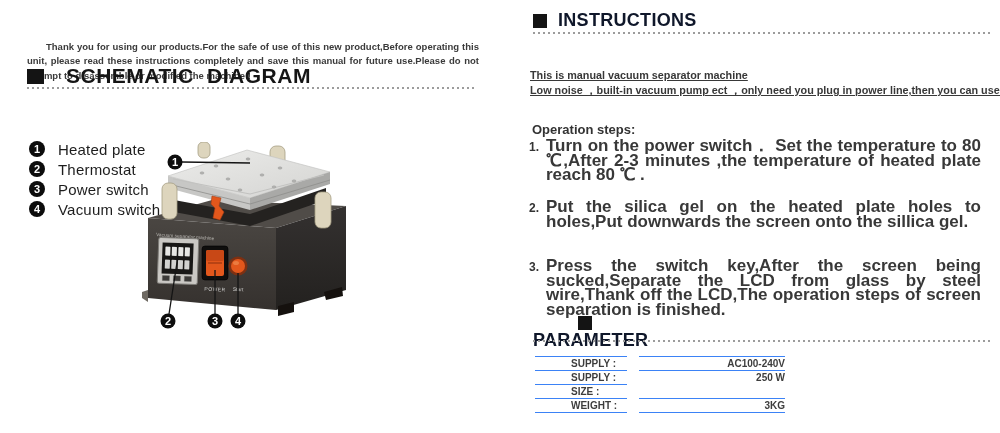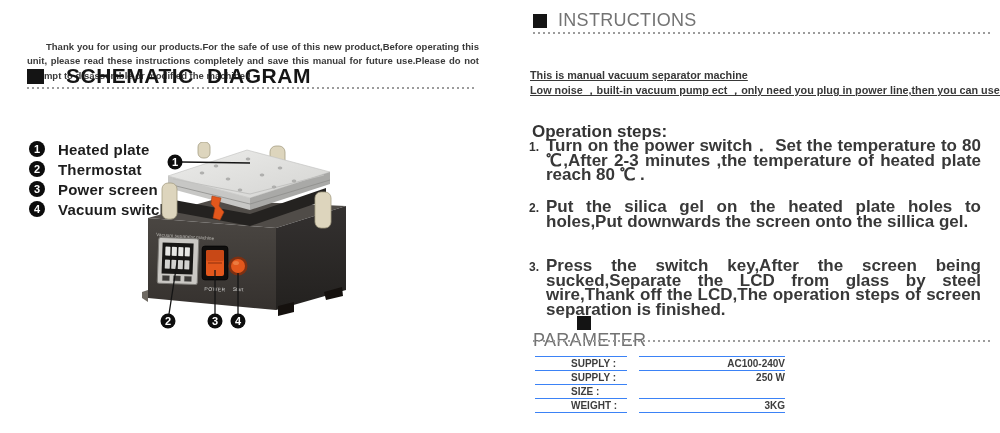--- a/index.html
+++ b/index.html
@@ -10,34 +10,34 @@
   
   .intro{left:27px;top:30px;width:452px;font-size:9.5px;line-height:14.6px;
          text-align:justify;text-indent:19px;color:#3a3a3a;font-weight:bold;}
 
   
   .headrow{display:flex;align-items:center;}
   .sq{display:inline-block;background:#141414;}
   .sq-l{width:17px;height:15px;margin-right:22px;}
   .sq-r{width:14px;height:14px;margin-right:11px;}
   .htext-l{font-size:21px;font-weight:bold;color:#151515;letter-spacing:.5px;word-spacing:7px;}
-  .htext-r{font-size:18px;font-weight:normal;color:#737373;letter-spacing:.3px;}
+  .htext-r{font-size:18px;font-weight:bold;color:#0f172a;letter-spacing:.3px;}
   .dotted{height:2px;background:repeating-linear-gradient(90deg,#9c9c9c 0 2px,transparent 2px 5px);}
 
   
   .legend{left:29px;top:139px;}
   .litem{display:flex;align-items:center;height:20px;margin-bottom:0px;}
   .numc{width:16px;height:16px;border-radius:50%;background:#0c0c0c;color:#fff;
         font-size:11px;font-weight:bold;display:flex;align-items:center;justify-content:center;
         flex:0 0 16px;}
-  .llabel{font-size:15px;color:#1d1d1d;margin-left:13px;font-weight:bold;letter-spacing:.2px;}
+  .llabel{font-size:15px;color:#1d1d1d;margin-left:13px;font-weight:normal;letter-spacing:.2px;}
 
   
   .rline{font-size:10.8px;line-height:14.5px;color:#383838;white-space:nowrap;font-weight:bold;text-decoration:underline;}
-  .opstitle{font-size:17px;color:#333;font-weight:bold;}
+  .opstitle{font-size:13px;color:#333;font-weight:bold;}
   .step{left:529px;width:452px;display:flex;}
   .stepnum{width:17px;font-size:12px;color:#333;flex:0 0 17px;padding-top:1px;font-weight:bold;}
   .steptext{flex:1;font-size:17px;line-height:14.7px;text-align:justify;color:#383838;font-weight:bold;}
 
   
   .ptable{left:535px;top:356px;}
   .prow{display:flex;gap:12px;}
   .pcell{border-top:1px solid #3b82f6;height:14px;line-height:13px;box-sizing:border-box;
          font-size:10px;font-weight:bold;color:#3d3d3d;}
   .pcell-l{width:92px;padding-left:36px;}
@@ -63,21 +63,21 @@
     <div class="litem">
       <span class="numc">1</span>
       <span class="llabel">Heated plate</span>
     </div>
     <div class="litem">
       <span class="numc">2</span>
       <span class="llabel">Thermostat</span>
     </div>
     <div class="litem">
       <span class="numc">3</span>
-      <span class="llabel">Power screen</span>
+      <span class="llabel">Power switch</span>
     </div>
     <div class="litem">
       <span class="numc">4</span>
       <span class="llabel">Vacuum switch</span>
     </div>
   </div>
 
   <svg class="abs" style="left:128px;top:142px;" width="230" height="200" viewBox="0 0 230 200">
     <defs>
       <linearGradient id="gFront" x1="0" y1="0" x2="0" y2="1">

